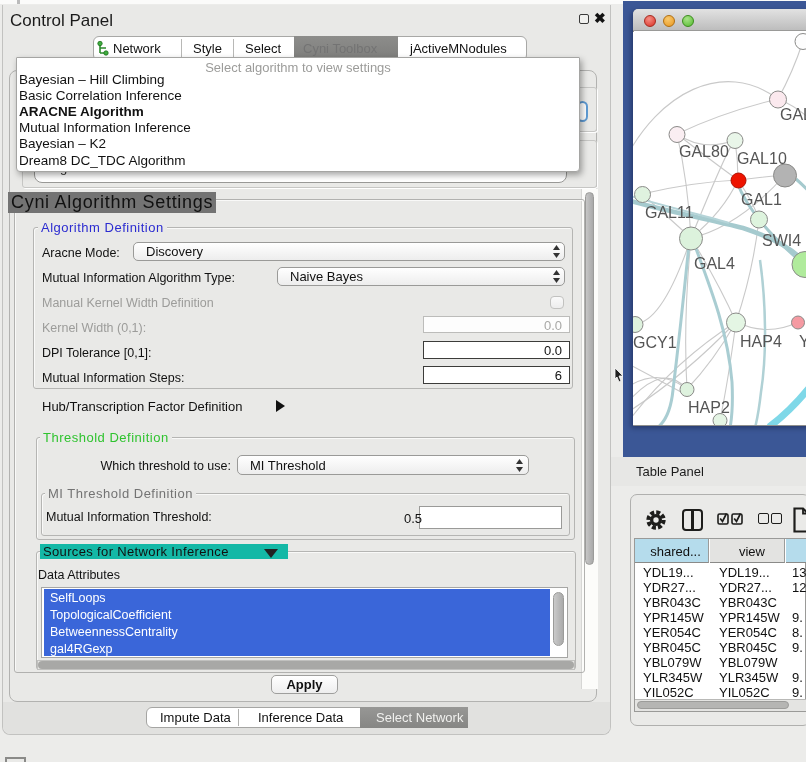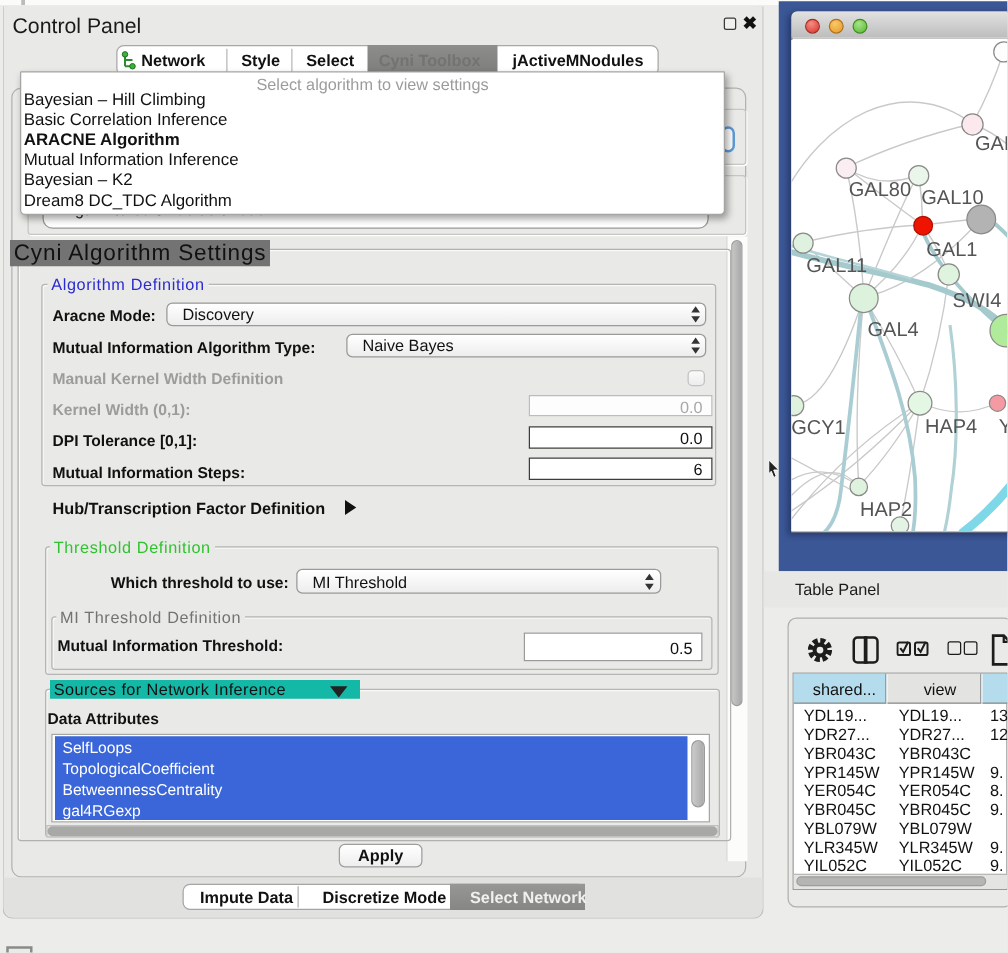--- a/index.html
+++ b/index.html
@@ -1,19 +1,19 @@
 <!DOCTYPE html>
 <html><head>
 <meta charset="utf-8">
 <style>
 *{margin:0;padding:0;box-sizing:border-box}
 html,body{width:806px;height:762px;overflow:hidden}
 body{position:relative;font-family:"Liberation Sans",sans-serif;background:#ececea;color:#111}
 .abs{position:absolute}
-.bold{font-weight:bold}
+.bold{font-weight:normal}
 </style>
 </head>
 <body>
 
 <div class="abs" style="left:0;top:0;width:806px;height:4px;background:#fbfbfa"></div>
 <div class="abs" style="left:17px;top:0;width:3px;height:4px;background:#bbb"></div>
 
 <div class="abs" style="left:2px;top:5px;width:609px;height:730px;background:#e9e9e7;border:1px solid #c2c2c0;border-top:none;border-radius:0 0 8px 8px"></div>
 <div class="abs" style="left:10px;top:11px;font-size:17px;color:#1a1a1a">Control Panel</div>
 <div class="abs" style="left:579px;top:14px;width:10px;height:10px;border:1.5px solid #3a3a3a;border-radius:2px;background:#f0f0ee"></div>
@@ -92,21 +92,21 @@
 <div class="abs" style="left:250px;top:458px;font-size:13px">MI Threshold</div>
 <svg class="abs" style="left:513px;top:458px" width="13" height="15" viewBox="0 0 13 15">
     <path d="M6.5 1 L10 6 L3 6 Z" fill="#333"></path>
     <path d="M6.5 14 L10 9 L3 9 Z" fill="#333"></path>
   </svg>
 
 <div class="abs" style="left:41px;top:493px;width:529px;height:43px;border:1px solid #b5b5b3;border-radius:3px;box-shadow:inset 1px 1px 0 rgba(255,255,255,.7)"></div>
 <div class="abs" style="left:45px;top:486px;font-size:13px;letter-spacing:0.5px;color:#737373;background:#e9e9e7;padding:0 3px">MI Threshold Definition</div>
 <div class="abs bold" style="left:46px;top:510px;font-size:12.5px">Mutual Information Threshold:</div>
 <div class="abs" style="left:419px;top:506px;width:143px;height:23px;background:#fff;border:1px solid #9a9a98"></div>
-<div class="abs" style="left:419px;top:511px;width:135px;font-size:13px;text-align:right">0.5</div>
+<div class="abs" style="left:404px;top:511px;width:135px;font-size:13px;text-align:left">0.5</div>
 
 <div class="abs" style="left:36px;top:551px;width:540px;height:119px;border:1px solid #b5b5b3;border-radius:3px;box-shadow:inset 1px 1px 0 rgba(255,255,255,.7)"></div>
 <div class="abs" style="left:40px;top:544px;width:248px;font-size:13px;letter-spacing:0.35px;background:#14b8a6;padding:0 3px">Sources for Network Inference</div>
 <svg class="abs" style="left:263px;top:547px" width="16" height="12" viewBox="0 0 16 12">
     <path d="M1 2 L15 2 L8 11 Z" fill="#222"></path>
   </svg>
 <div class="abs bold" style="left:38px;top:568px;font-size:12.5px">Data Attributes</div>
 
 <div class="abs" style="left:41px;top:587px;width:527px;height:71px;background:#fff;border:1px solid #a6a6a4"></div>
 <div class="abs" style="left:44px;top:589px;width:506px;height:67px;background:#3a66d9"></div>
@@ -119,21 +119,21 @@
 <div class="abs" style="left:37px;top:660px;width:538px;height:10px;background:#e6e6e4;border:1px solid #c0c0be"></div>
 <div class="abs" style="left:38px;top:661px;width:536px;height:8px;background:#a8a8a6;border-radius:4px"></div>
 
 <div class="abs" style="left:271px;top:675px;width:67px;height:19px;background:linear-gradient(#fff,#eee);border:1px solid #9f9f9d;border-radius:5px;text-align:center;font-size:13px;font-weight:600;padding-top:1px">Apply</div>
 
 <div class="abs" style="left:3px;top:702px;width:607px;height:32px;background:#e1e1df;border-radius:0 0 8px 8px"></div>
 <div class="abs" style="left:146px;top:707px;width:322px;height:21px;background:#fff;border:1px solid #a5a5a3;border-radius:6px"></div>
 <div class="abs" style="left:238px;top:709px;width:1px;height:17px;background:#b0b0ae"></div>
 <div class="abs" style="left:360px;top:707px;width:108px;height:21px;background:linear-gradient(#979795,#868684)"></div>
 <div class="abs bold" style="left:160px;top:710px;font-size:13px">Impute Data</div>
-<div class="abs bold" style="left:258px;top:710px;font-size:13px">Discretize Mode</div>
+<div class="abs bold" style="left:258px;top:710px;font-size:13px">Inference Data</div>
 <div class="abs bold" style="left:376px;top:710px;font-size:13px;color:#f0f0ee">Select Network</div>
 
 <div class="abs" style="left:5px;top:757px;width:21px;height:16px;border:2px solid #8a8a88;background:#eaeae8"></div>
 
 <div class="abs" style="left:16px;top:57px;width:564px;height:115px;background:#fff;border:1px solid #a5a5a3;border-radius:1px 1px 4px 4px;box-shadow:2px 3px 6px rgba(0,0,0,.35)"></div>
 <div class="abs" style="left:16px;top:60px;width:564px;text-align:center;font-size:13px;color:#9c9c9a">Select algorithm to view settings</div>
 <div class="abs" style="left:19px;top:71.5px;font-size:13.5px;line-height:16.2px">
 Bayesian – Hill Climbing<br>
 Basic Correlation Inference<br>
 <b>ARACNE Algorithm</b><br>

